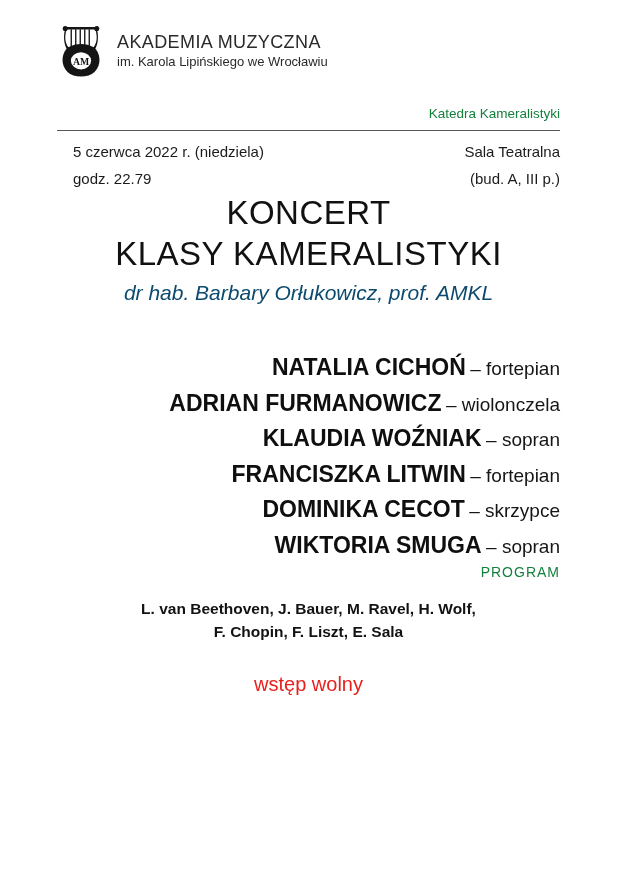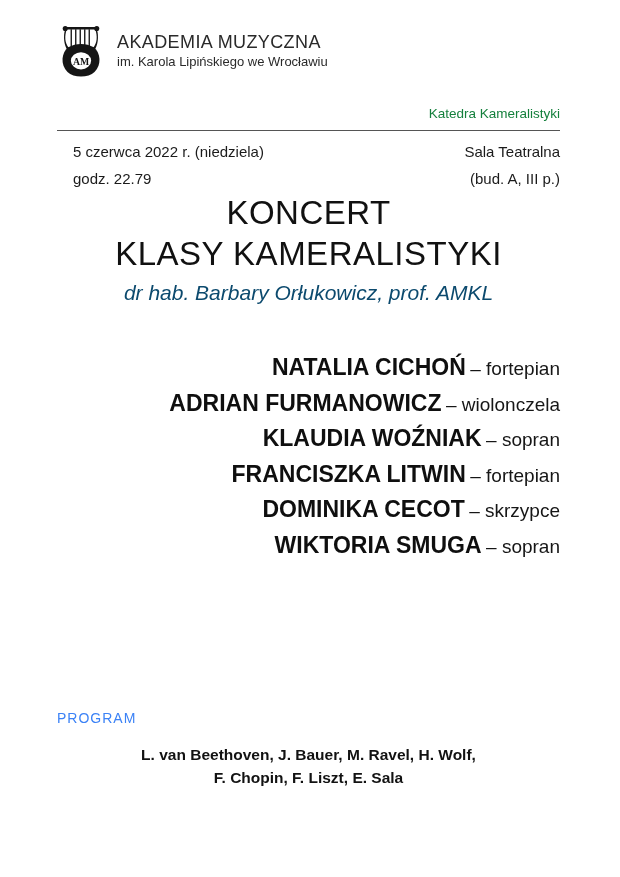--- a/index.html
+++ b/index.html
@@ -31,21 +31,21 @@
   .title-line { font-size: 33px; line-height: 41px; color: #111; letter-spacing: 0.5px; }
   .title-sub { font-size: 21px; font-style: italic; margin-top: 7px; color: #0c4a6e; }
 
   
   .performers { text-align: right; margin-top: 46px; }
   .performer { line-height: 33.5px; white-space: nowrap; }
   .performer .name { font-size: 23px; font-weight: bold; color: #0f0f0f; }
   .performer .instr { font-size: 19px; color: #161616; }
 
   
-  .program-heading { text-align: left; margin-top: 146px; font-size: 14px; letter-spacing: 1px; color: #3b82f6; }
+  .program-heading { text-align: right; font-size: 14px; letter-spacing: 1px; color: #15803d; }
   .composers { text-align: center; margin-top: 17px; font-size: 15.5px; font-weight: bold; line-height: 23px; color: #121212; }
   .admission { text-align: center; margin-top: 30px; font-size: 20px; }
 </style>
 </head>
 <body>
 
 <div class="page">
 
   <div class="header-row">
     <span class="logo">
@@ -121,14 +121,15 @@
       <span class="name">WIKTORIA SMUGA</span>
       <span class="instr">– sopran</span>
     </div>
   </div>
 
   <div class="program-heading">PROGRAM</div>
   <div class="composers">
     <div>L. van Beethoven, J. Bauer, M. Ravel, H. Wolf,</div>
     <div>F. Chopin, F. Liszt, E. Sala</div>
   </div>
+  <div class="admission" style="color: rgb(232, 33, 29);">wstęp wolny</div>
 
 </div>
 
 </body></html>

